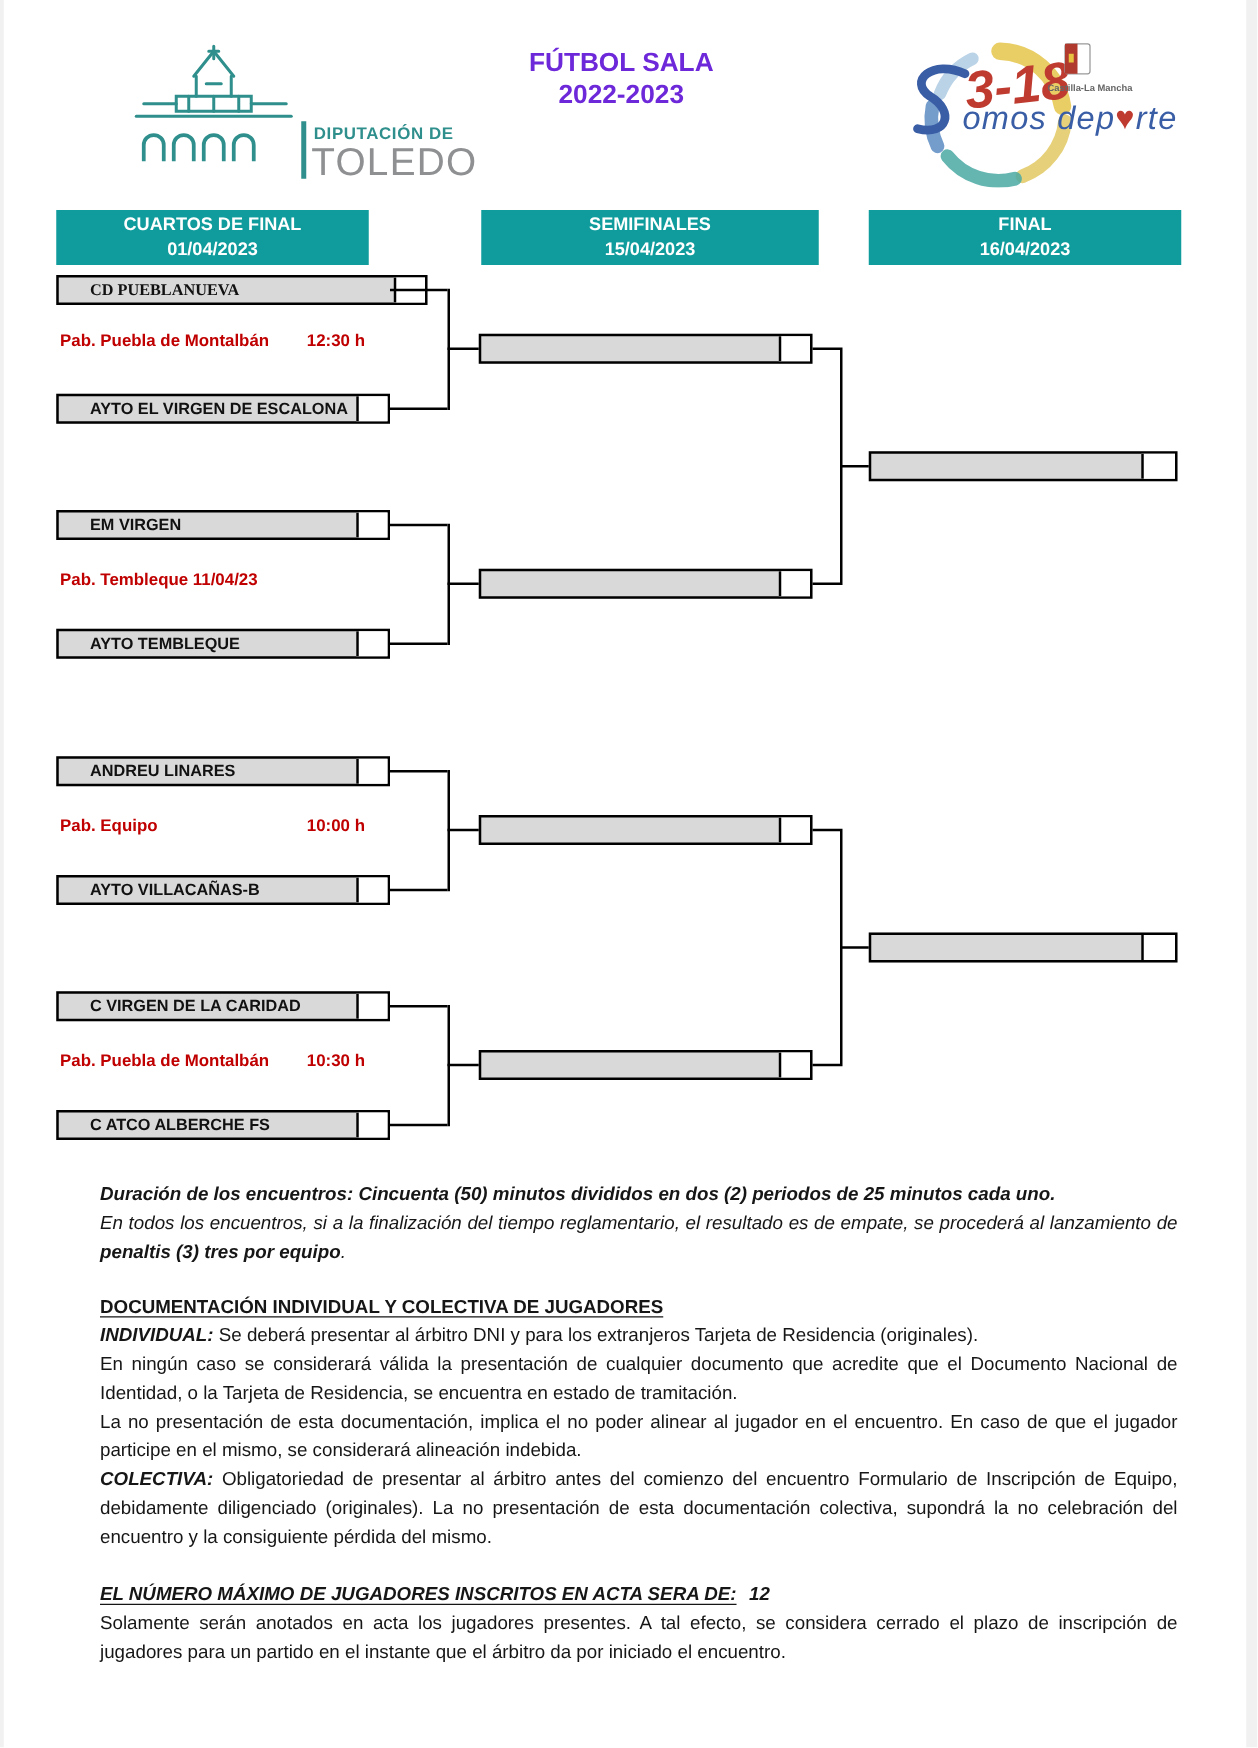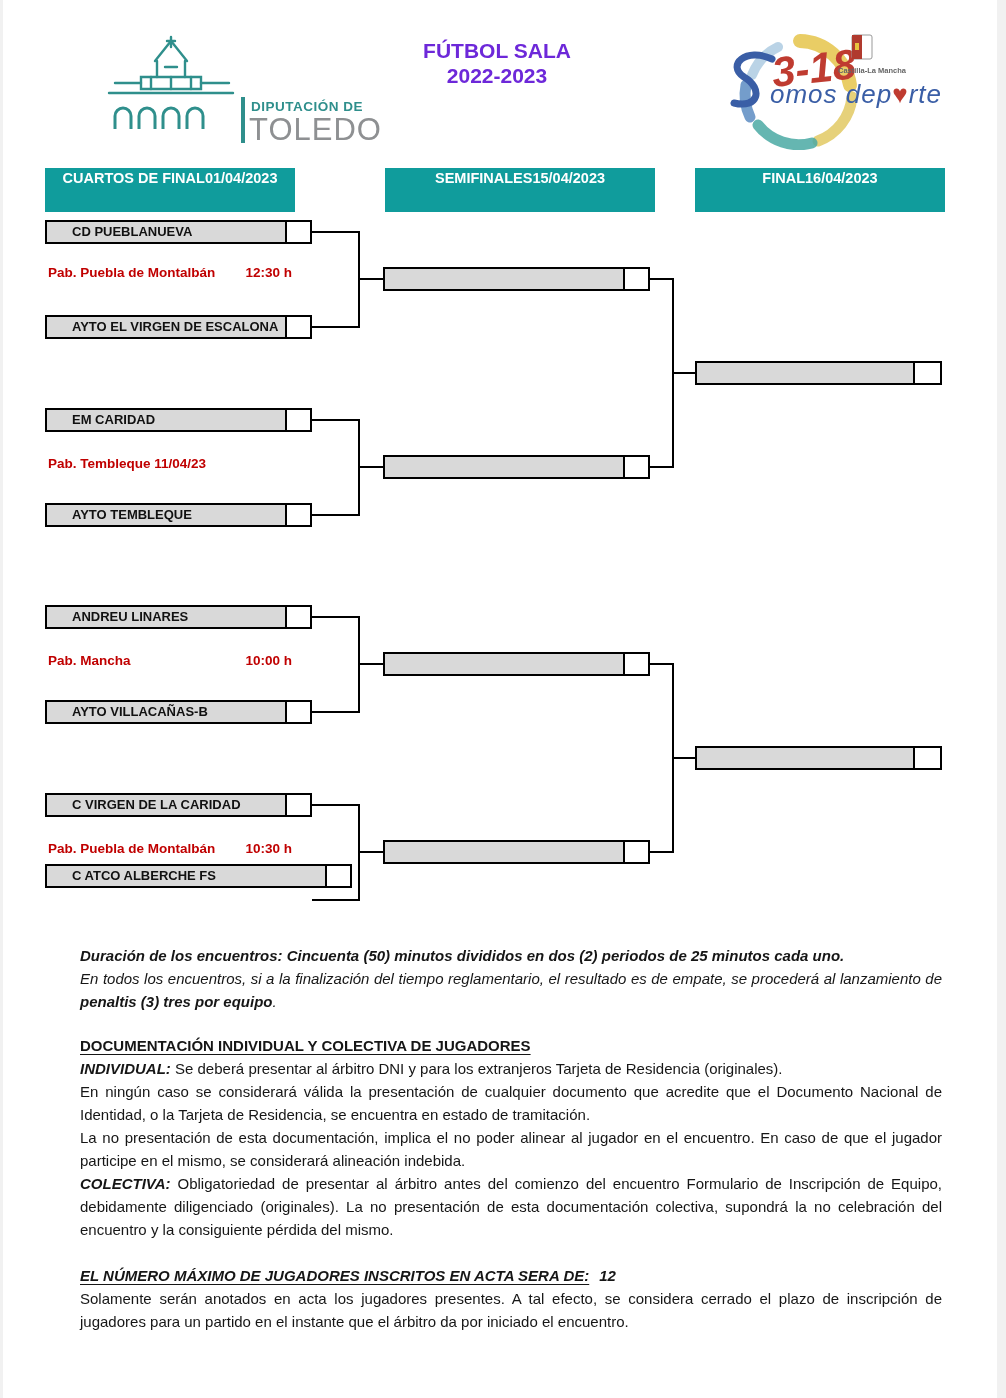--- a/index.html
+++ b/index.html
@@ -16,21 +16,21 @@
   .title-block{
     position:absolute;left:347px;top:38px;width:300px;
     text-align:center;font-weight:bold;font-size:21px;line-height:25px;color:#6d28d9;
   }
   .title-block .u{text-decoration:underline;text-decoration-thickness:2px;text-underline-offset:3px;}
 
   
   .colhead{
     position:absolute;top:168px;height:44px;background:#109C9C;color:#fff;
     font-weight:bold;font-size:14.5px;line-height:20px;text-align:center;
-    display:flex;flex-direction:row;justify-content:center;
+    display:flex;flex-direction:column;justify-content:center;
   }
   .slot{
     position:absolute;display:flex;box-sizing:border-box;height:24px;
     background:#D9D9D9;border:2px solid #000;
   }
   .slot .name{
     flex:1;font-weight:bold;font-size:13px;line-height:20px;color:#111;
     padding-left:25px;white-space:nowrap;overflow:hidden;
   }
   .slot .score{width:25px;background:#fff;border-left:2px solid #000;box-sizing:border-box;}
@@ -112,63 +112,63 @@
 </div>
 <div class="colhead" style="left:385px;width:270px;">
   <div>SEMIFINALES</div>
   <div>15/04/2023</div>
 </div>
 <div class="colhead" style="left:695px;width:250px;">
   <div>FINAL</div>
   <div>16/04/2023</div>
 </div>
 
-<div class="slot" style="left:45px;top:220px;width:267px;">
+<div class="slot" style="left:45px;top:220px;width:297px;font-family:Liberation Serif, serif;">
   <span class="name">CD PUEBLANUEVA</span>
   <span class="score"></span>
 </div>
 <div class="slot" style="left:45px;top:315px;width:267px;">
   <span class="name">AYTO EL VIRGEN DE ESCALONA</span>
   <span class="score"></span>
 </div>
 <div class="slot" style="left:45px;top:408px;width:267px;">
-  <span class="name">EM CARIDAD</span>
+  <span class="name">EM VIRGEN</span>
   <span class="score"></span>
 </div>
 <div class="slot" style="left:45px;top:503px;width:267px;">
   <span class="name">AYTO TEMBLEQUE</span>
   <span class="score"></span>
 </div>
 <div class="slot" style="left:45px;top:605px;width:267px;">
   <span class="name">ANDREU LINARES</span>
   <span class="score"></span>
 </div>
 <div class="slot" style="left:45px;top:700px;width:267px;">
   <span class="name">AYTO VILLACAÑAS-B</span>
   <span class="score"></span>
 </div>
 <div class="slot" style="left:45px;top:793px;width:267px;">
   <span class="name">C VIRGEN DE LA CARIDAD</span>
   <span class="score"></span>
 </div>
-<div class="slot" style="left:45px;top:864px;width:307px;">
+<div class="slot" style="left:45px;top:888px;width:267px;">
   <span class="name">C ATCO ALBERCHE FS</span>
   <span class="score"></span>
 </div>
 
 <div class="venue" style="top:262px;">
   <span>Pab. Puebla de Montalbán</span>
   <span>12:30 h</span>
 </div>
 <div class="venue" style="top:453px;">
   <span>Pab. Tembleque 11/04/23</span>
   <span></span>
 </div>
 <div class="venue" style="top:650px;">
-  <span>Pab. Mancha</span>
+  <span>Pab. Equipo</span>
   <span>10:00 h</span>
 </div>
 <div class="venue" style="top:838px;">
   <span>Pab. Puebla de Montalbán</span>
   <span>10:30 h</span>
 </div>
 
 <div class="slot" style="left:383px;top:267px;width:267px;">
   <span class="name"></span>
   <span class="score"></span>

